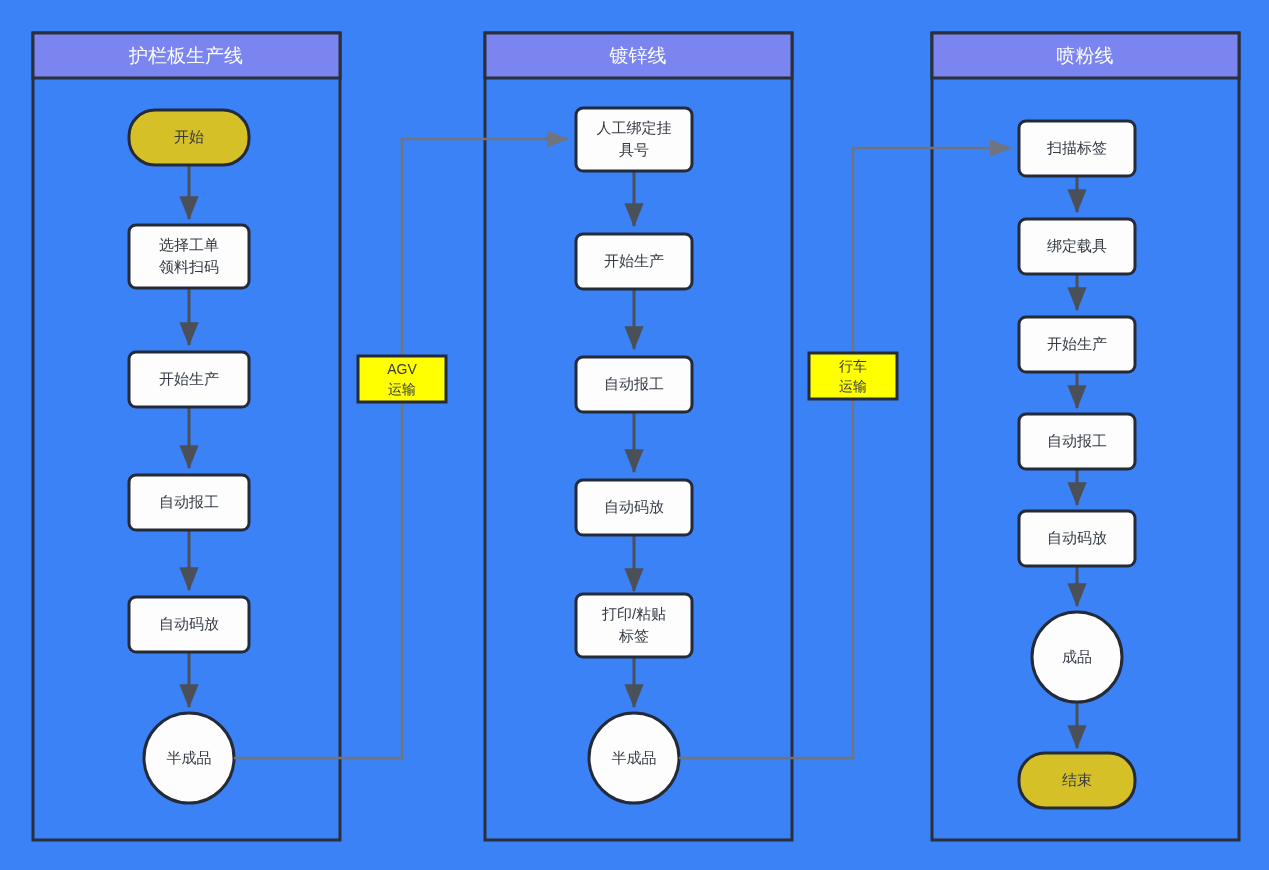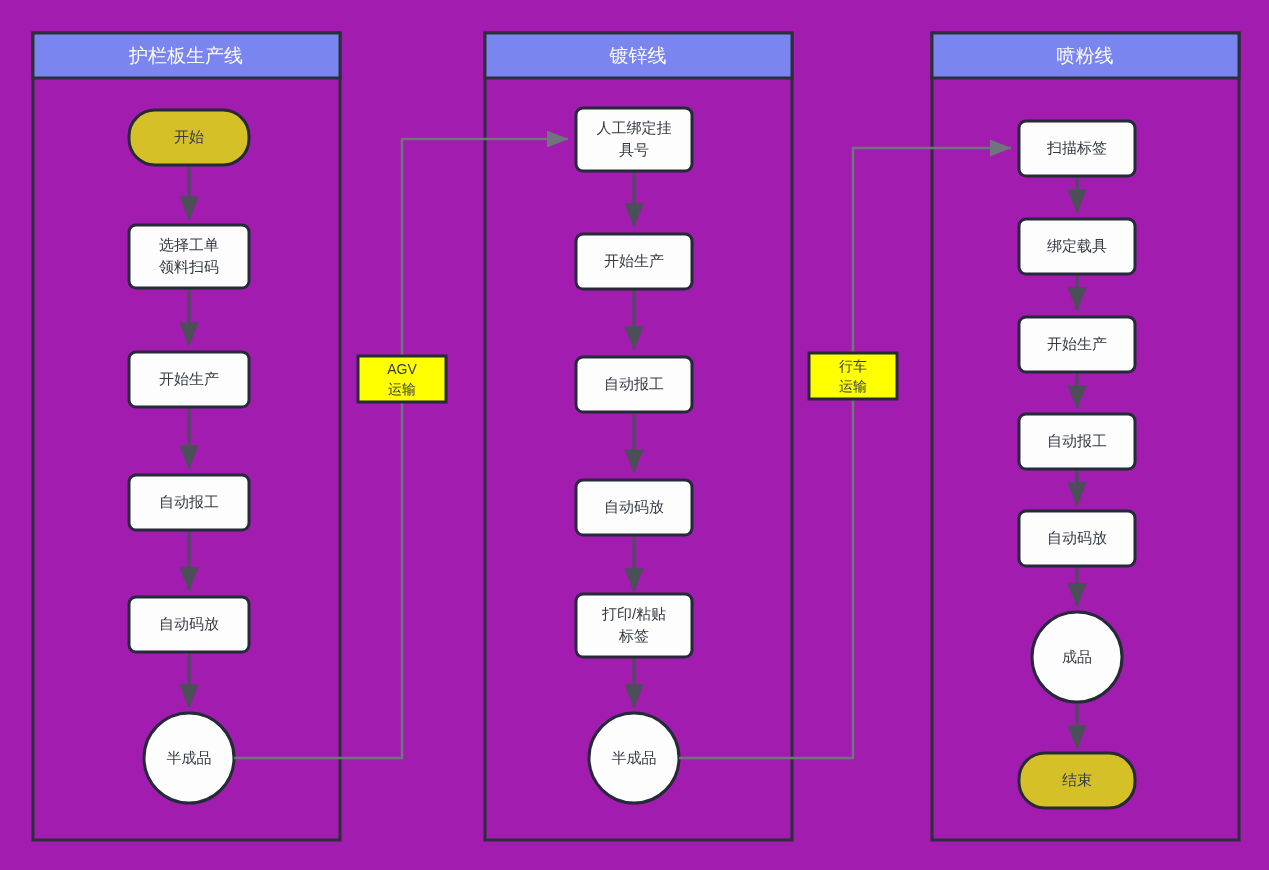--- a/index.html
+++ b/index.html
@@ -1,18 +1,18 @@
 <!DOCTYPE html>
 <html><head>
 <meta charset="utf-8">
 <style>
   html,body{margin:0;padding:0;background:#000;}
   body{width:1269px;height:870px;overflow:hidden;
        font-family:"Liberation Sans","DejaVu Sans",sans-serif;}
-  #canvas{position:relative;width:1269px;height:870px;background:#a21caf;}
+  #canvas{position:relative;width:1269px;height:870px;background:#3b82f6;}
   svg.layer{position:absolute;left:0;top:0;width:1269px;height:870px;}
   .lane-rect{fill:none;stroke:#2b2f3a;stroke-width:3;}
   .lane-head{stroke:#2b2f3a;stroke-width:3;}
   .lane-title{fill:#ffffff;font-size:19px;text-anchor:middle;dominant-baseline:middle;}
   .nodebox{stroke:#242a38;stroke-width:3;}
   .node-proc{fill:#fdfdfd;}
   .node-term{fill:#d6c028;}
   .node-circ{fill:#fdfdfd;stroke:#242a38;stroke-width:3;}
   .node-xfer{fill:#ffff00;stroke:#242a38;stroke-width:3;}
   .ntext{fill:#343a43;font-size:15px;text-anchor:middle;dominant-baseline:middle;}

